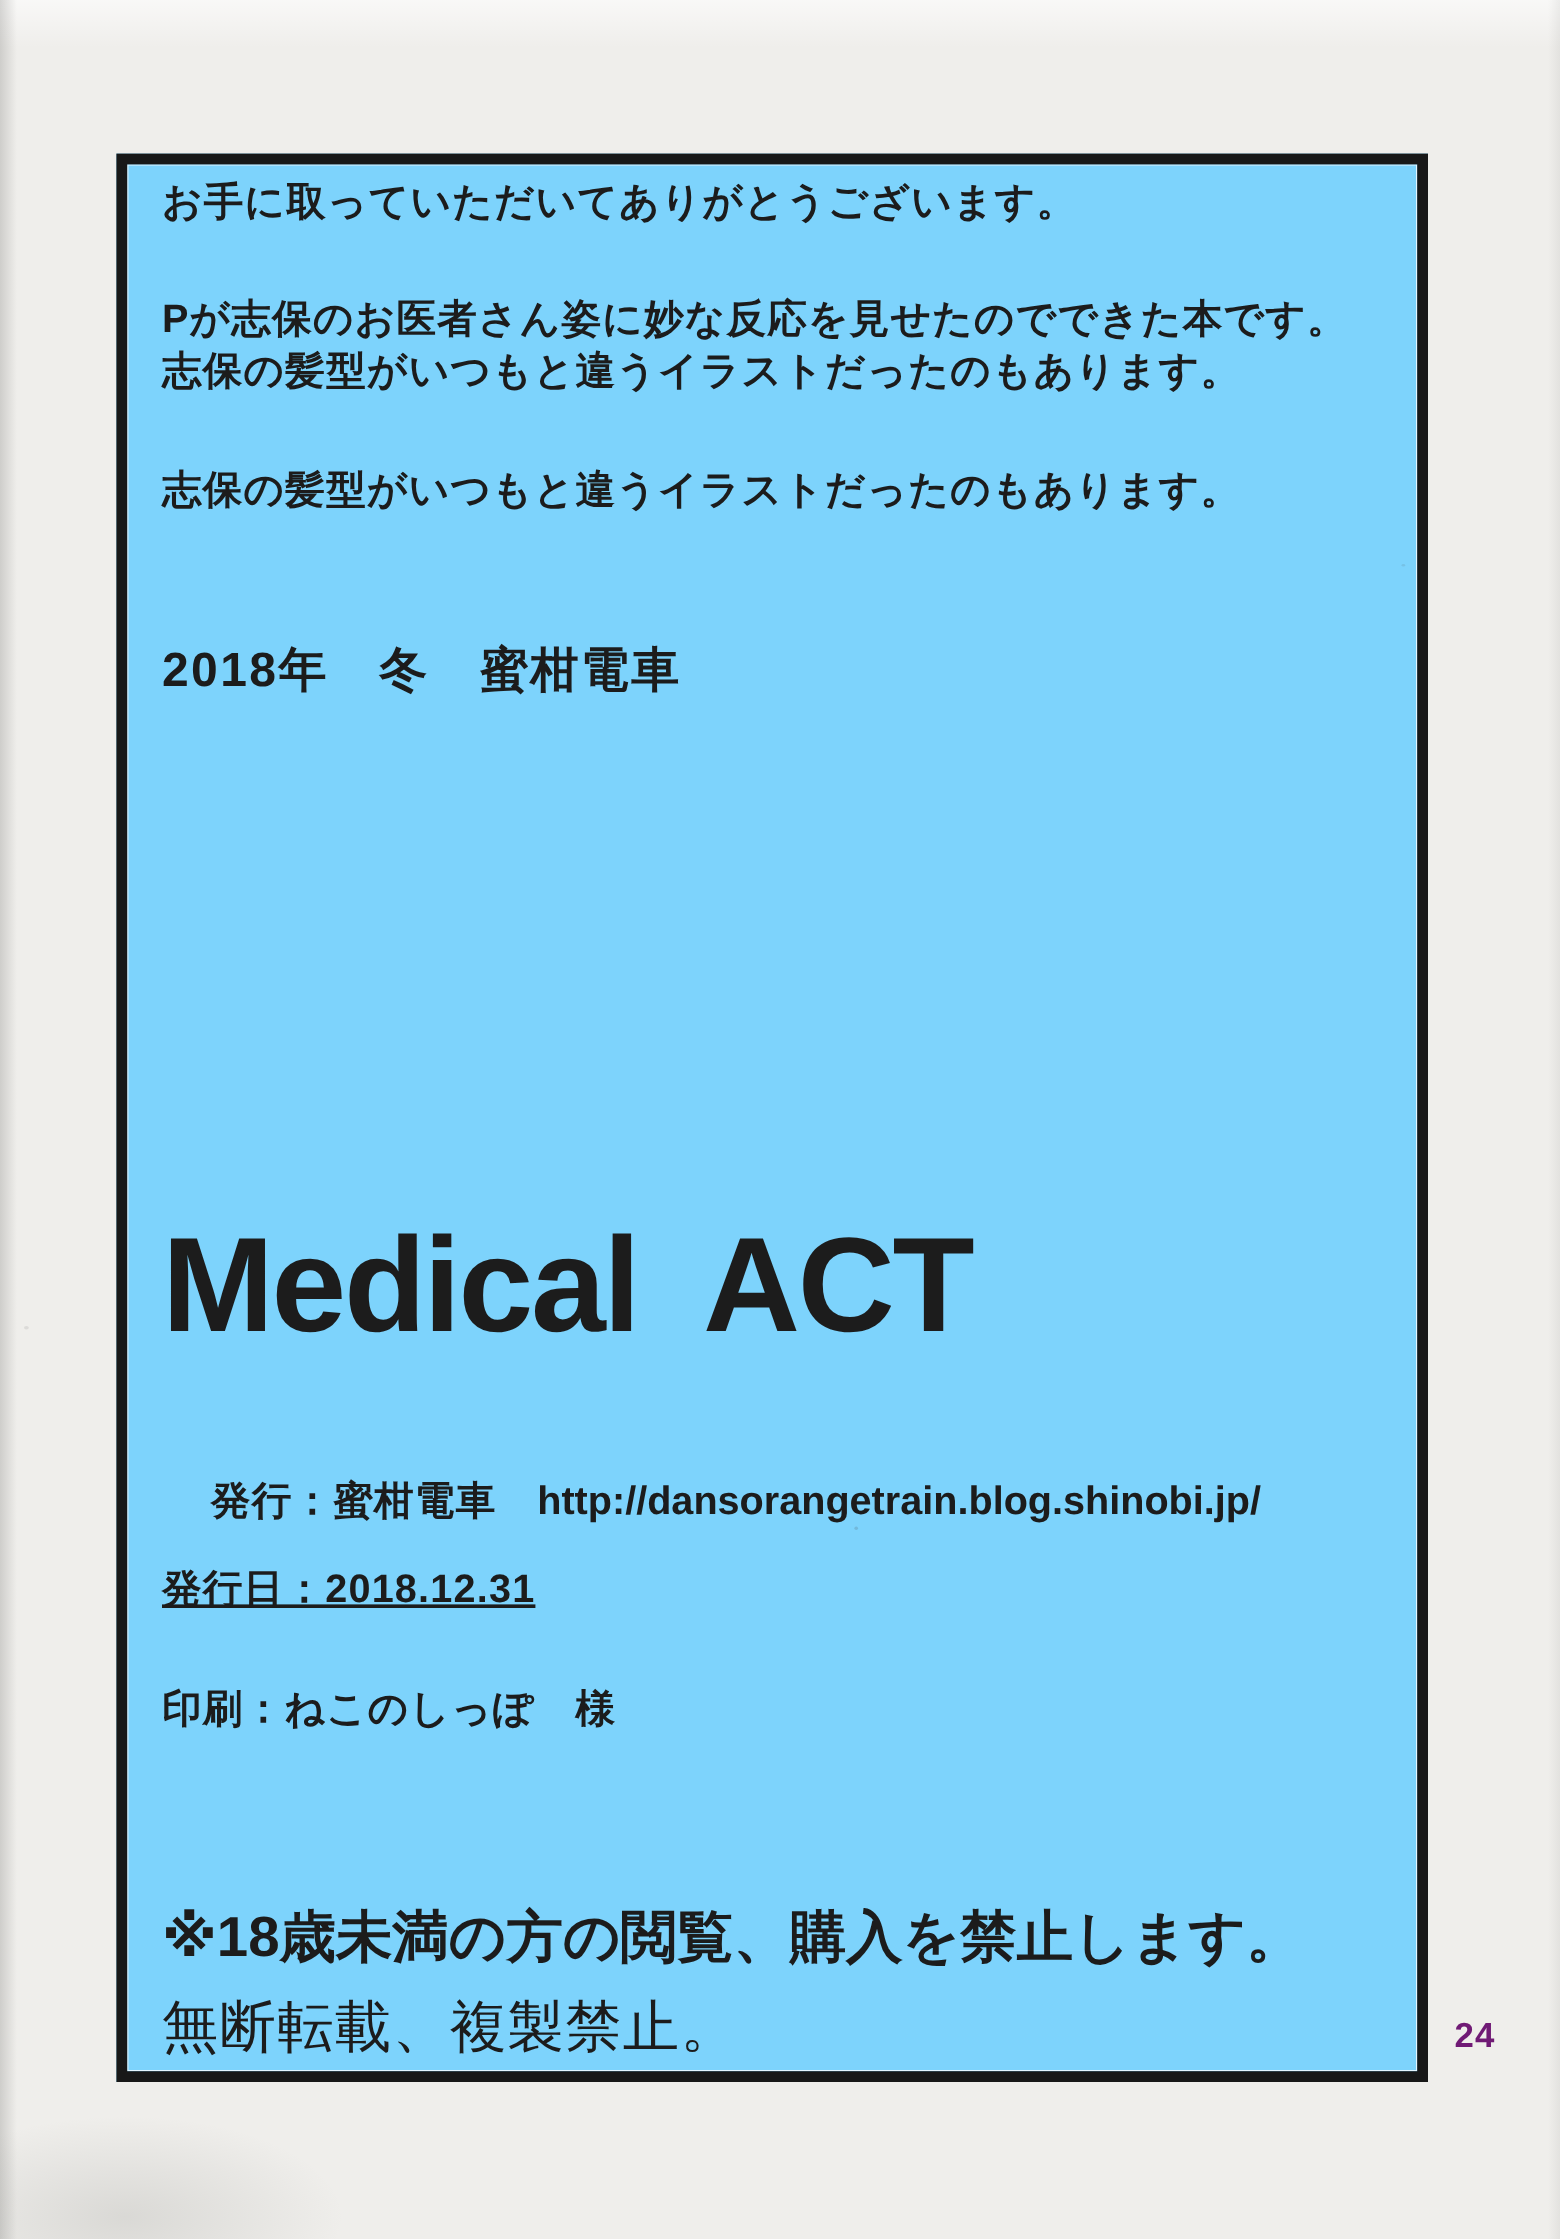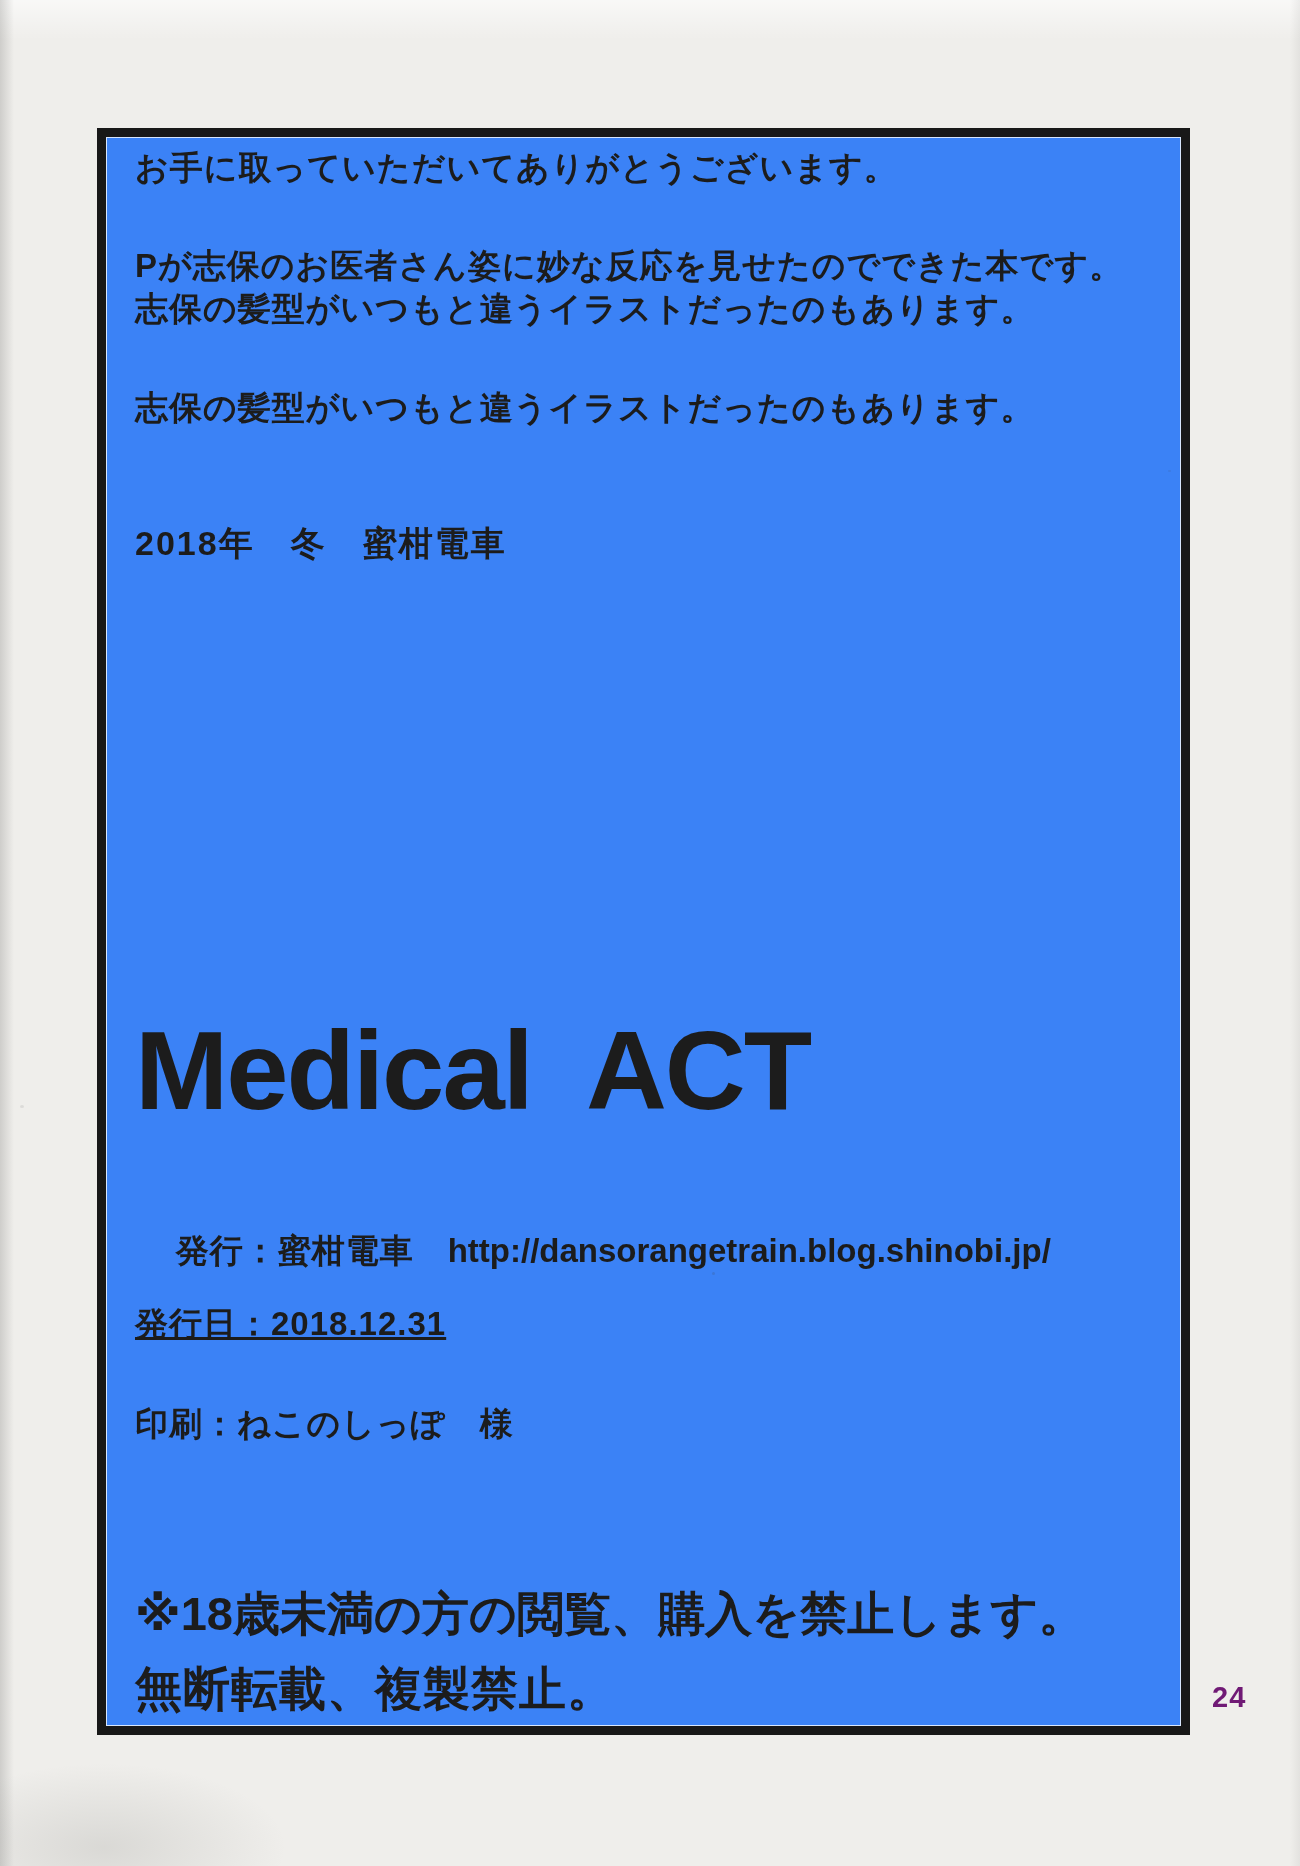--- a/index.html
+++ b/index.html
@@ -20,54 +20,54 @@
     color: #1c1c1c;
     overflow: hidden;
   }
   .frame {
     position: absolute;
     left: 97px;
     top: 128px;
     width: 1075px;
     height: 1589px;
     border: 9px solid #181818;
-    background: #3b82f6;
+    background: #7dd3fc;
     box-shadow: 0 0 0 1px rgba(255,255,255,0.8) inset;
   }
   .line {
     position: absolute;
     left: 29px;
     white-space: pre;
     line-height: 1.05;
     color: #1c1c1c;
   }
   .body-text {
     font-size: 33px;
     font-weight: bold;
     letter-spacing: 1px;
   }
   .greeting   { top: 14px; }
   .body1a     { top: 112px; }
   .body1b     { top: 155px; }
   .body2      { top: 254px; }
-  .signoff    { top: 389px; font-size: 34px; font-weight: bold; letter-spacing: 2px; }
+  .signoff    { top: 401px; font-size: 40px; font-weight: bold; letter-spacing: 2px; }
   .title {
     top: 878px;
     font-size: 112px;
     font-weight: bold;
     letter-spacing: -2px;
     line-height: 1;
     white-space: pre;
   }
   .publisher-line { top: 1062px; }
   .publisher-line .url { margin-left: 34px; letter-spacing: 0; }
   .pubdate    { top: 1170px; text-decoration: underline; }
   .printer    { top: 1270px; text-align: right; }
   .warning1   { top: 1452px; font-size: 47px; font-weight: bold; letter-spacing: 0px; text-align: right; }
-  .warning2   { top: 1527px; font-size: 47px; font-weight: bold; letter-spacing: 1px; }
+  .warning2   { top: 1527px; font-size: 47px; font-weight: normal; letter-spacing: 1px; }
   .page-number {
     position: absolute;
     left: 1212px;
     top: 1681px;
     font-size: 29px;
     font-weight: bold;
     color: #701a75;
     letter-spacing: 1px;
   }
   

